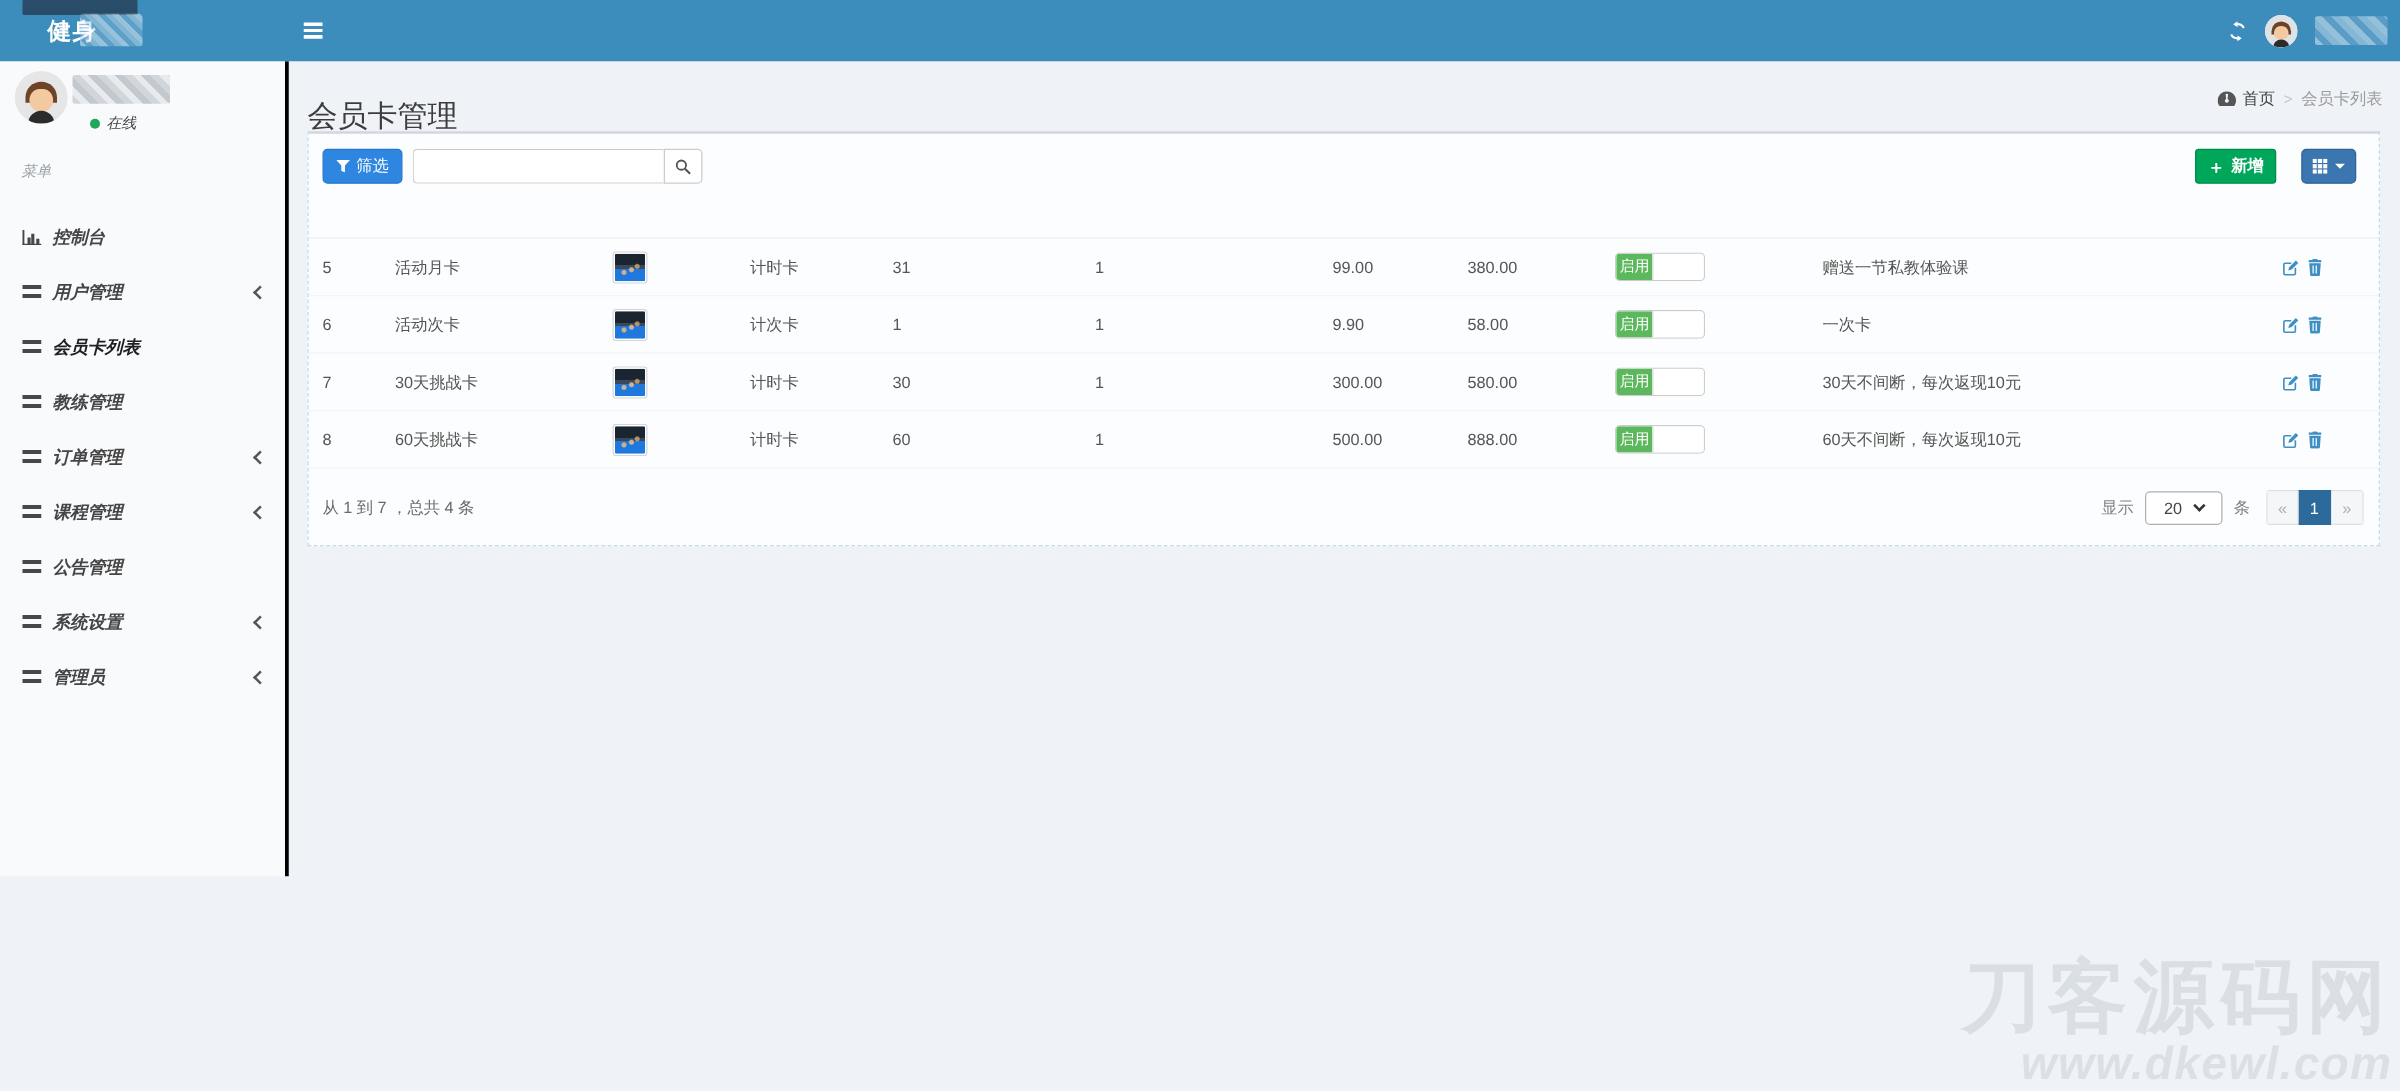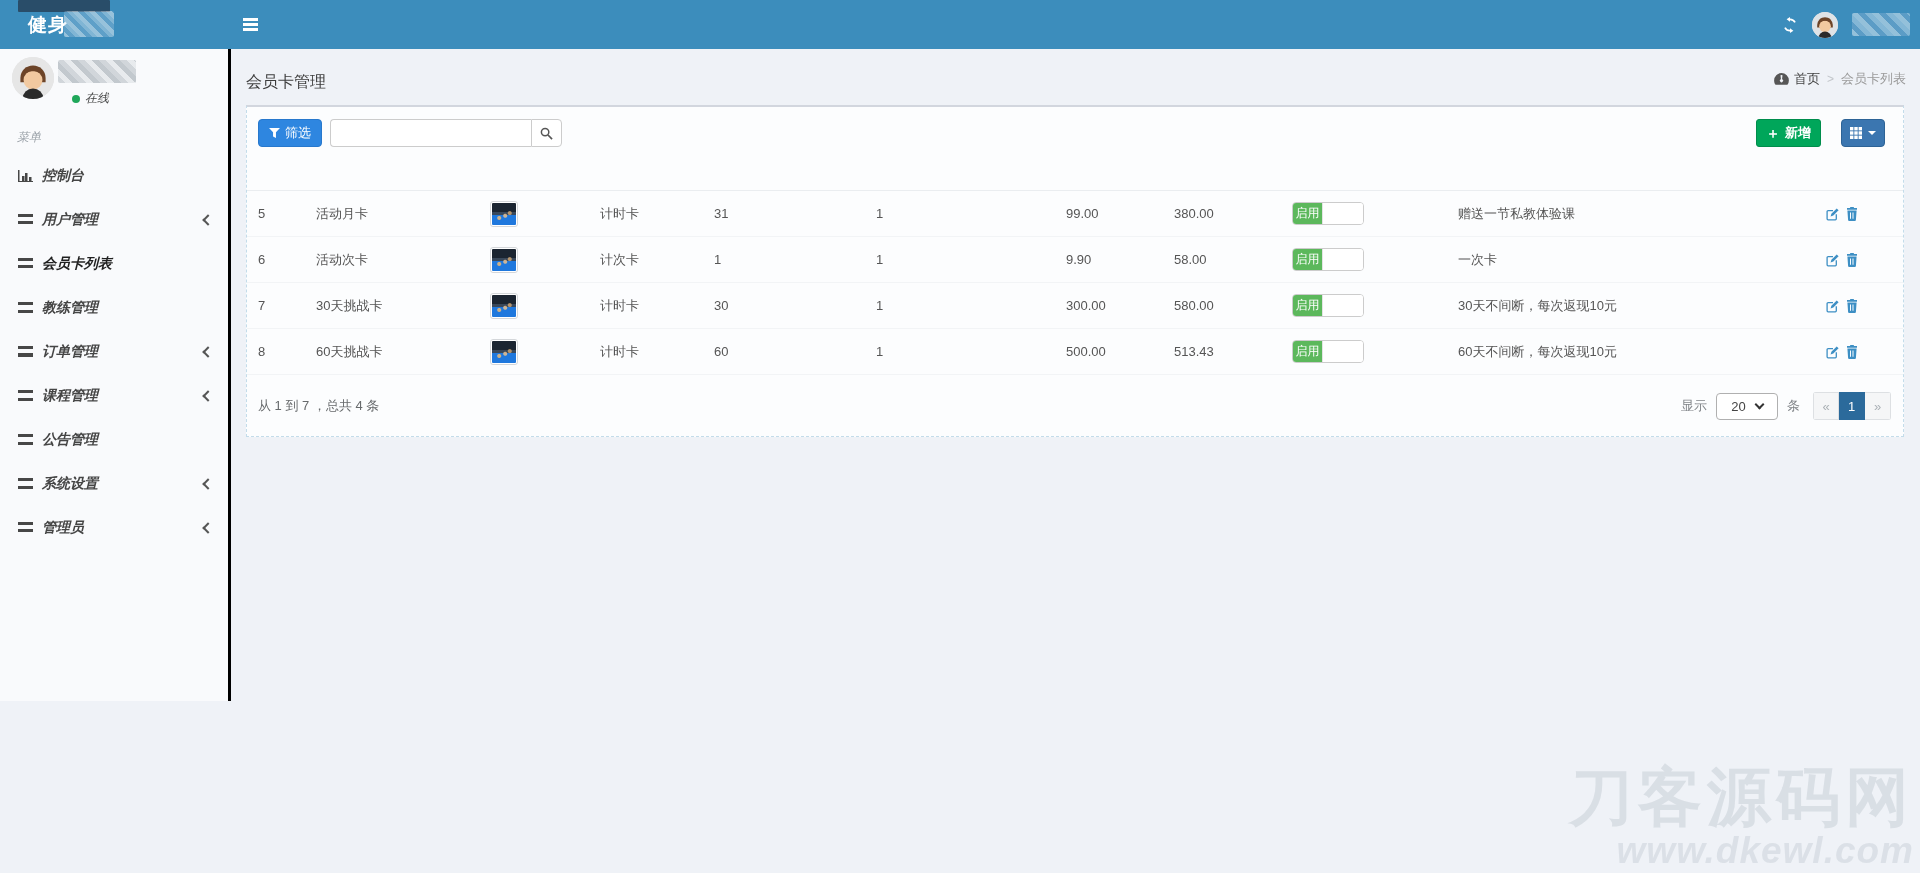--- a/index.html
+++ b/index.html
@@ -1,60 +1,60 @@
 <!DOCTYPE html>
 <html><head>
 <meta charset="utf-8">
 <style>
   html,body{margin:0;padding:0;width:1920px;height:873px;overflow:hidden;
     font-family:"Liberation Sans","DejaVu Sans",sans-serif;background:#eff2f7;}
   *{box-sizing:border-box;}
 
   
   .navbar{position:absolute;top:0;left:0;width:1920px;height:49px;background:#3c8dbc;z-index:30;}
-  .brand{position:absolute;left:0;top:0;width:231px;height:49px;display:flex;align-items:center;padding-left:28px;}
+  .brand{position:absolute;left:0;top:0;width:231px;height:49px;display:flex;align-items:center;padding-left:38px;}
   .brand-text{color:#fff;font-size:19px;font-weight:bold;letter-spacing:1px;}
   .censor-dark{position:absolute;left:18px;top:0;width:92px;height:12px;background:#27465f;opacity:.9;border-radius:1px;}
   .mosaic-blue{position:absolute;left:64px;top:11px;width:50px;height:26px;border-radius:2px;opacity:.85;
     background:repeating-linear-gradient(45deg,rgba(255,255,255,.55) 0 4px,rgba(150,190,220,.45) 4px 8px,rgba(220,235,245,.5) 8px 12px);}
   .hamburger{position:absolute;left:243px;top:18px;width:15px;height:13px;cursor:pointer;
     background:repeating-linear-gradient(#fff 0 3px,transparent 3px 5px);}
   .nav-right{position:absolute;right:10px;top:0;height:49px;display:flex;align-items:center;gap:14px;}
   .nav-refresh{width:16px;height:16px;display:flex;cursor:pointer;}
   .nav-avatar{width:26px;height:26px;border-radius:50%;overflow:hidden;background:#dfe3e6;position:relative;}
   .nav-name{width:58px;height:23px;border-radius:2px;opacity:.9;
     background:repeating-linear-gradient(45deg,rgba(255,255,255,.5) 0 5px,rgba(130,175,210,.5) 5px 10px,rgba(205,226,240,.55) 10px 15px);}
 
   
   .sidebar{position:absolute;top:49px;left:0;width:231px;height:652px;background:#f9fafc;border-right:3px solid #000000;z-index:20;font-style:italic;}
   .user-panel{position:relative;height:66px;padding:8px 12px;}
   .user-avatar{position:absolute;left:12px;top:8px;width:42px;height:42px;border-radius:50%;overflow:hidden;background:#e3e3e3;}
   .user-name-blur{position:absolute;left:58px;top:11px;width:78px;height:23px;border-radius:2px;
     background:repeating-linear-gradient(45deg,rgba(205,210,215,.9) 0 5px,rgba(230,233,236,.9) 5px 10px,rgba(185,192,198,.85) 10px 15px);}
   .user-status{position:absolute;left:72px;top:41px;display:flex;align-items:center;gap:5px;font-size:12px;color:#444;}
   .status-dot{width:8px;height:8px;border-radius:50%;background:#1fa75a;}
-  .menu-header{margin:14px 0 8px 17px;font-size:12px;color:#9aa1a8;}
+  .menu-header{margin:14px 0 22px 17px;font-size:12px;color:#9aa1a8;}
   .side-item{height:44px;display:flex;align-items:center;padding:0 16px 0 18px;font-size:14px;
     font-weight:600;color:#454545;cursor:pointer;}
   .side-item.active{font-weight:700;color:#1f1f1f;}
   .mi{width:15px;height:12px;margin-right:9px;flex:0 0 15px;
     background:repeating-linear-gradient(#474747 0 3px,transparent 3px 7.5px);}
   .mi.icon-chart{background:
     linear-gradient(#474747,#474747) 0 0/1.5px 100% no-repeat,
     linear-gradient(#474747,#474747) 0 100%/100% 1.5px no-repeat,
     linear-gradient(#474747,#474747) 3.5px bottom/2.5px 6px no-repeat,
     linear-gradient(#474747,#474747) 7px bottom/2.5px 9px no-repeat,
     linear-gradient(#474747,#474747) 10.5px bottom/2.5px 5px no-repeat;}
   .mi.icon-admin{background:repeating-linear-gradient(#474747 0 3px,transparent 3px 7.5px);width:16px;}
   .chev{width:8px;height:8px;border-left:2px solid #555;border-bottom:2px solid #555;
     transform:rotate(45deg);margin-left:auto;flex:0 0 8px;}
 
   
   .content{position:absolute;left:231px;top:49px;width:1689px;height:824px;background:#eff2f7;}
-  .page-title{position:absolute;left:15px;top:12px;font-size:16px;color:#3c3c3c;font-weight:400;}
+  .page-title{position:absolute;left:15px;top:12px;font-size:24px;color:#3c3c3c;font-weight:400;}
   .breadcrumb{position:absolute;right:14px;top:21px;display:flex;align-items:center;gap:7px;font-size:13px;}
   .crumb-home{color:#444;display:flex;align-items:center;gap:5px;cursor:pointer;text-decoration:none;}
   .crumb-sep{color:#c2c6ca;font-size:12px;}
   .crumb-current{color:#9b9b9b;}
 
   .panel{position:absolute;left:15px;top:56px;width:1658px;height:332px;background:#fcfdfe;
     border:1px dashed #c3dcea;border-top:2px solid #d2d6de;}
 
   .toolbar{margin:12px 12px 0 11px;height:28px;display:flex;align-items:center;}
   .btn-filter{height:28px;padding:0 10px;background:#2e86e0;border:1px solid #2778cd;border-radius:4px;
@@ -386,21 +386,21 @@
         <div class="trow">
     <div class="td">8</div>
     <div class="td">60天挑战卡</div>
     <div class="td">
       <span class="thumb"><span class="thumb-img"></span></span>
     </div>
     <div class="td">计时卡</div>
     <div class="td">60</div>
     <div class="td">1</div>
     <div class="td">500.00</div>
-    <div class="td">513.43</div>
+    <div class="td">888.00</div>
     <div class="td">
       <span class="toggle">
         <span class="toggle-on">启用</span>
         <span class="toggle-knob"></span>
       </span>
     </div>
     <div class="td">60天不间断，每次返现10元</div>
     <div class="td actions">
       <span class="act-icon">
         <svg viewBox="0 0 14 14" width="14" height="14">

